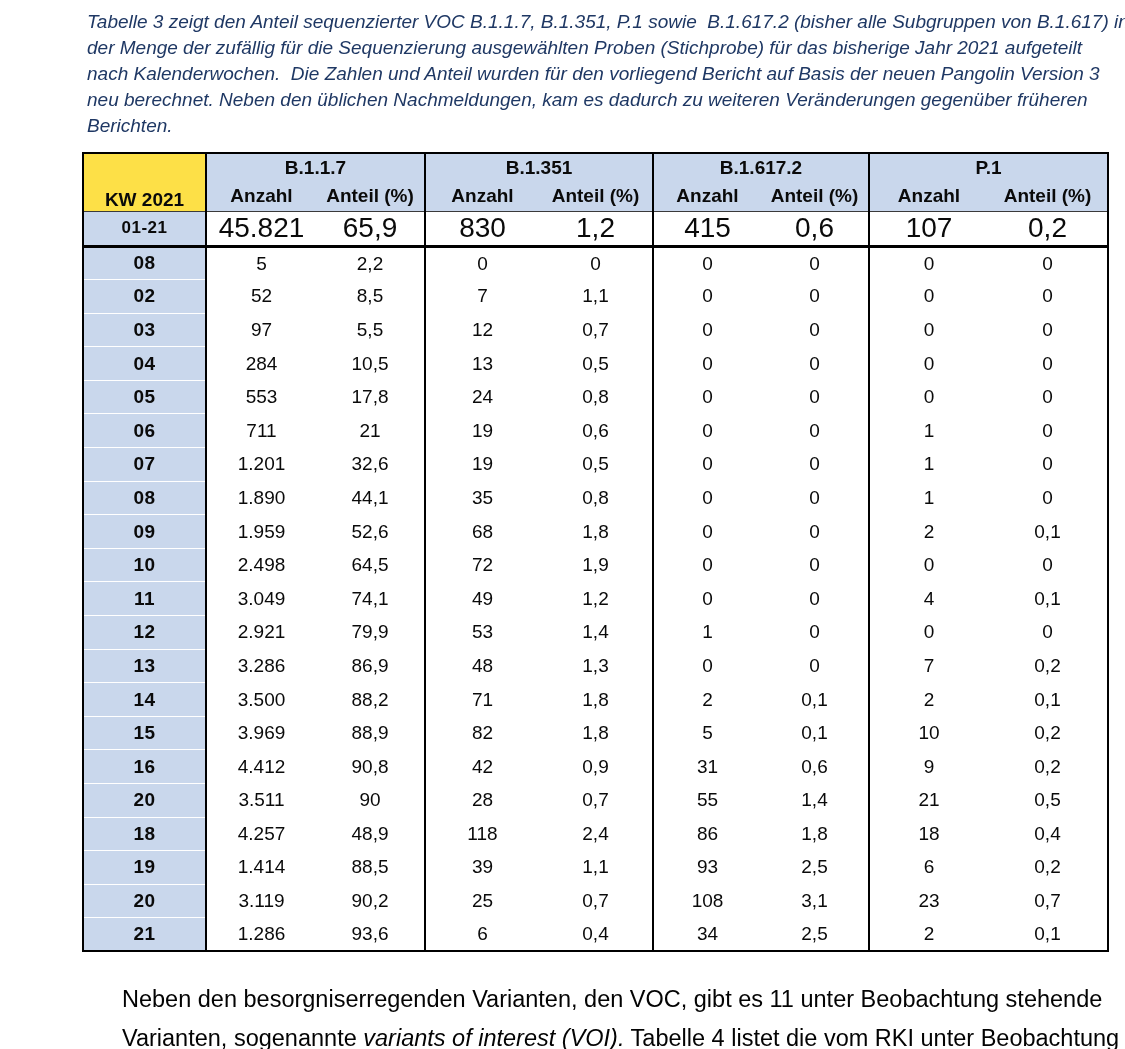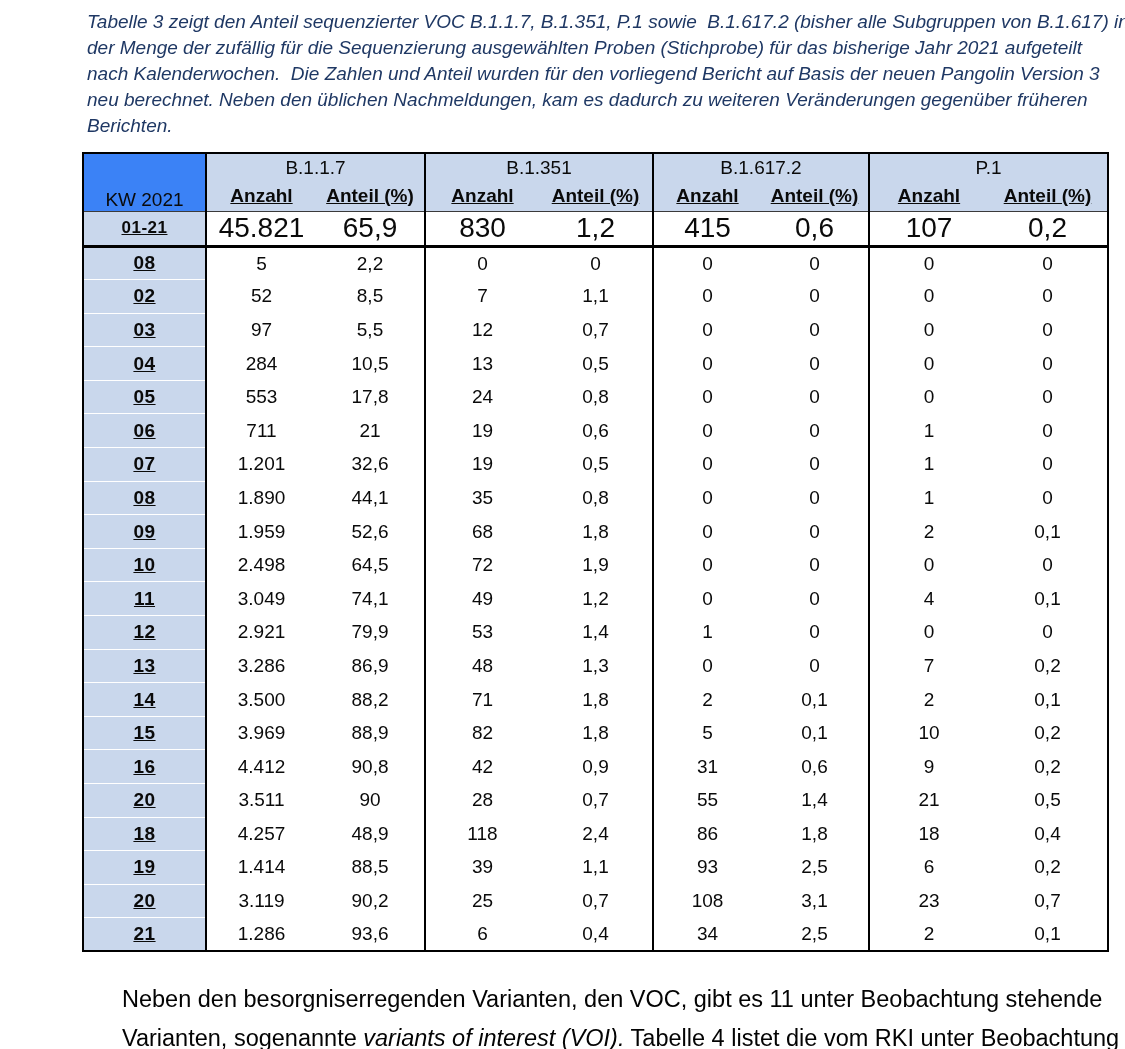--- a/index.html
+++ b/index.html
@@ -30,24 +30,24 @@
   }
   table.voc th, table.voc td {
     padding: 0;
     font-size: 19px;
     text-align: center;
     color: #0a0a0a;
     overflow: hidden;
   }
   
   thead th { background: #c9d7ec; }
-  tr.group-row th { height: 28px; font-weight: normal; font-size: 19px; }
-  tr.sub-row th { height: 30px; font-weight: bold; border-bottom: 1px solid #3a3a3a; text-decoration: underline; }
+  tr.group-row th { height: 28px; font-weight: bold; font-size: 19px; }
+  tr.sub-row th { height: 30px; font-weight: bold; border-bottom: 1px solid #3a3a3a; }
   th.kw-cell {
-    background: #3b82f6;
+    background: #fde047;
     font-weight: bold;
     vertical-align: bottom;
     padding-bottom: 7px;
     font-size: 19px;
     border-bottom: 1px solid #3a3a3a;
   }
   th.sub-anzahl { text-align: left;  padding-left: 12px; }
   th.sub-anteil { text-align: right; padding-right: 10px; }
 
   
@@ -59,21 +59,20 @@
 
   
   tr.datarow td { height: 33.6px; font-size: 19px; }
 
   
   td.rowlabel {
     background: #c9d7ec;
     font-weight: bold;
     font-size: 16.5px;
     letter-spacing: 0.5px;
-    text-decoration: underline;
   }
   tr.datarow + tr.datarow td.rowlabel { border-top: 1px solid rgba(255,255,255,0.65); }
 
   
   .outro {
     position: absolute;
     left: 80px;
     top: 980px;
     width: 1010px;
     color: #030303;

